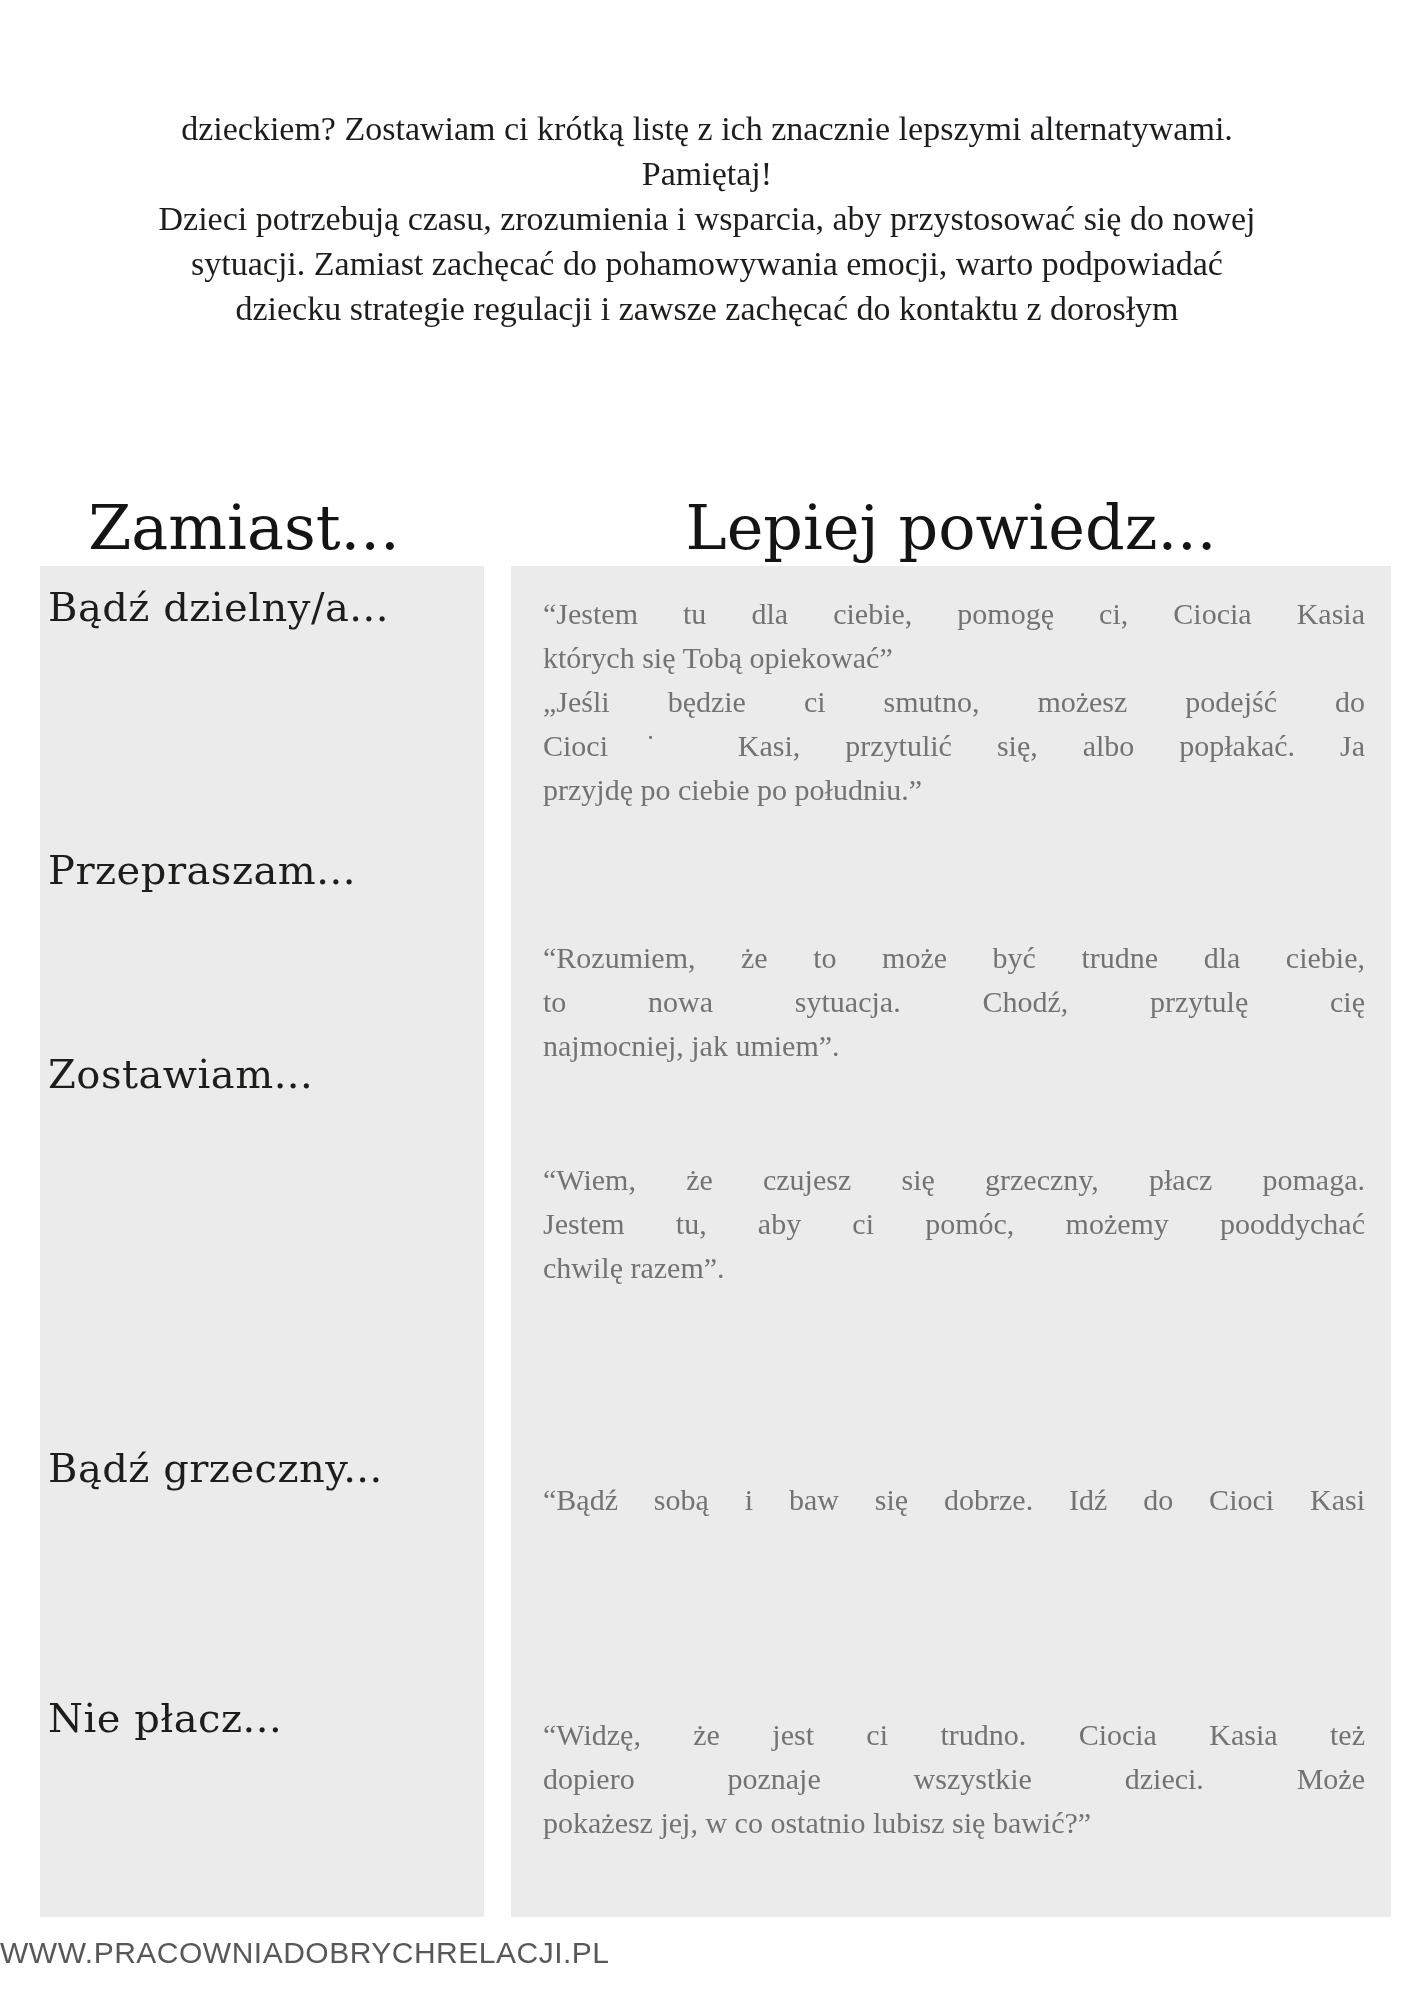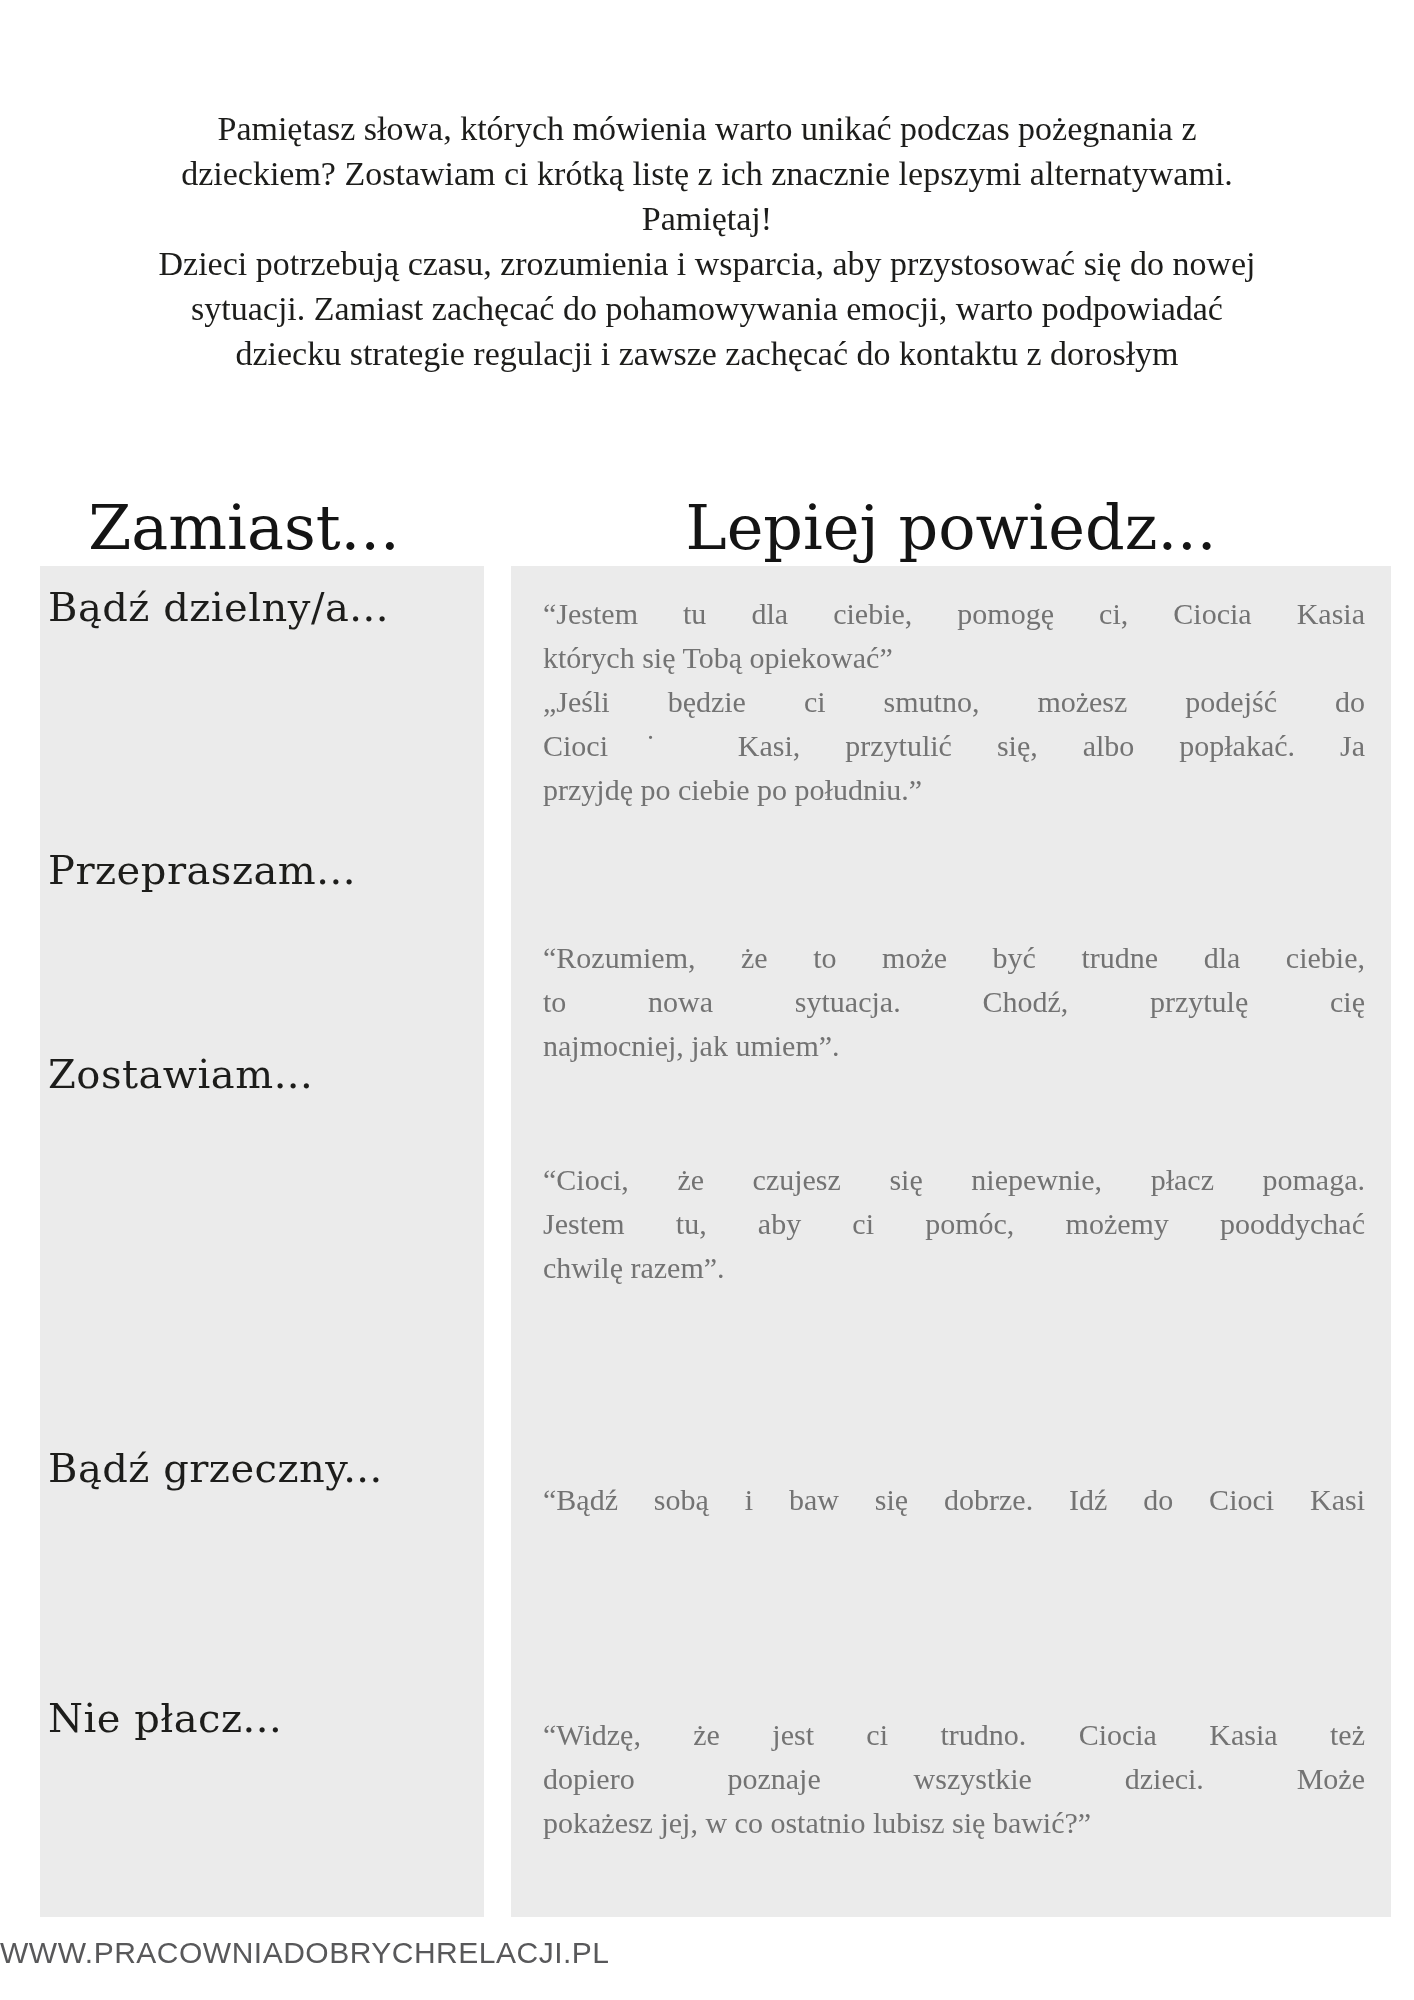--- a/index.html
+++ b/index.html
@@ -95,21 +95,20 @@
     font-family: "Liberation Sans", "DejaVu Sans", sans-serif;
     font-size: 30px;
     letter-spacing: 0.5px;
     color: #58585a;
   }
 </style>
 </head>
 <body>
 
 <div class="intro">
-  <div class="intro-line">Pamiętasz słowa, których mówienia warto unikać podczas pożegnania z</div>
   <div class="intro-line">dzieckiem? Zostawiam ci krótką listę z ich znacznie lepszymi alternatywami.</div>
   <div class="intro-line bold">Pamiętaj!</div>
   <div class="intro-line">Dzieci potrzebują czasu, zrozumienia i wsparcia, aby przystosować się do nowej</div>
   <div class="intro-line">sytuacji. Zamiast zachęcać do pohamowywania emocji, warto podpowiadać</div>
   <div class="intro-line">dziecku strategie regulacji i zawsze zachęcać do kontaktu z dorosłym</div>
 </div>
 
 <div class="col-header" id="col-header-left">Zamiast...</div>
 <div class="col-header" id="col-header-right">Lepiej powiedz...</div>
 
@@ -131,21 +130,21 @@
     <div class="qline last">przyjdę po ciebie po południu.”</div>
   </div>
 
   <div class="quote-block" id="quote-2">
     <div class="qline">“Rozumiem, że to może być trudne dla ciebie,</div>
     <div class="qline">to nowa sytuacja. Chodź, przytulę cię</div>
     <div class="qline last">najmocniej, jak umiem”.</div>
   </div>
 
   <div class="quote-block" id="quote-3">
-    <div class="qline">“Cioci, że czujesz się niepewnie, płacz pomaga.</div>
+    <div class="qline">“Wiem, że czujesz się grzeczny, płacz pomaga.</div>
     <div class="qline">Jestem tu, aby ci pomóc, możemy pooddychać</div>
     <div class="qline last">chwilę razem”.</div>
   </div>
 
   <div class="quote-block" id="quote-4">
     <div class="qline">“Bądź sobą i baw się dobrze. Idź do Cioci Kasi</div>
   </div>
 
   <div class="quote-block" id="quote-5">
     <div class="qline">“Widzę, że jest ci trudno. Ciocia Kasia też</div>

